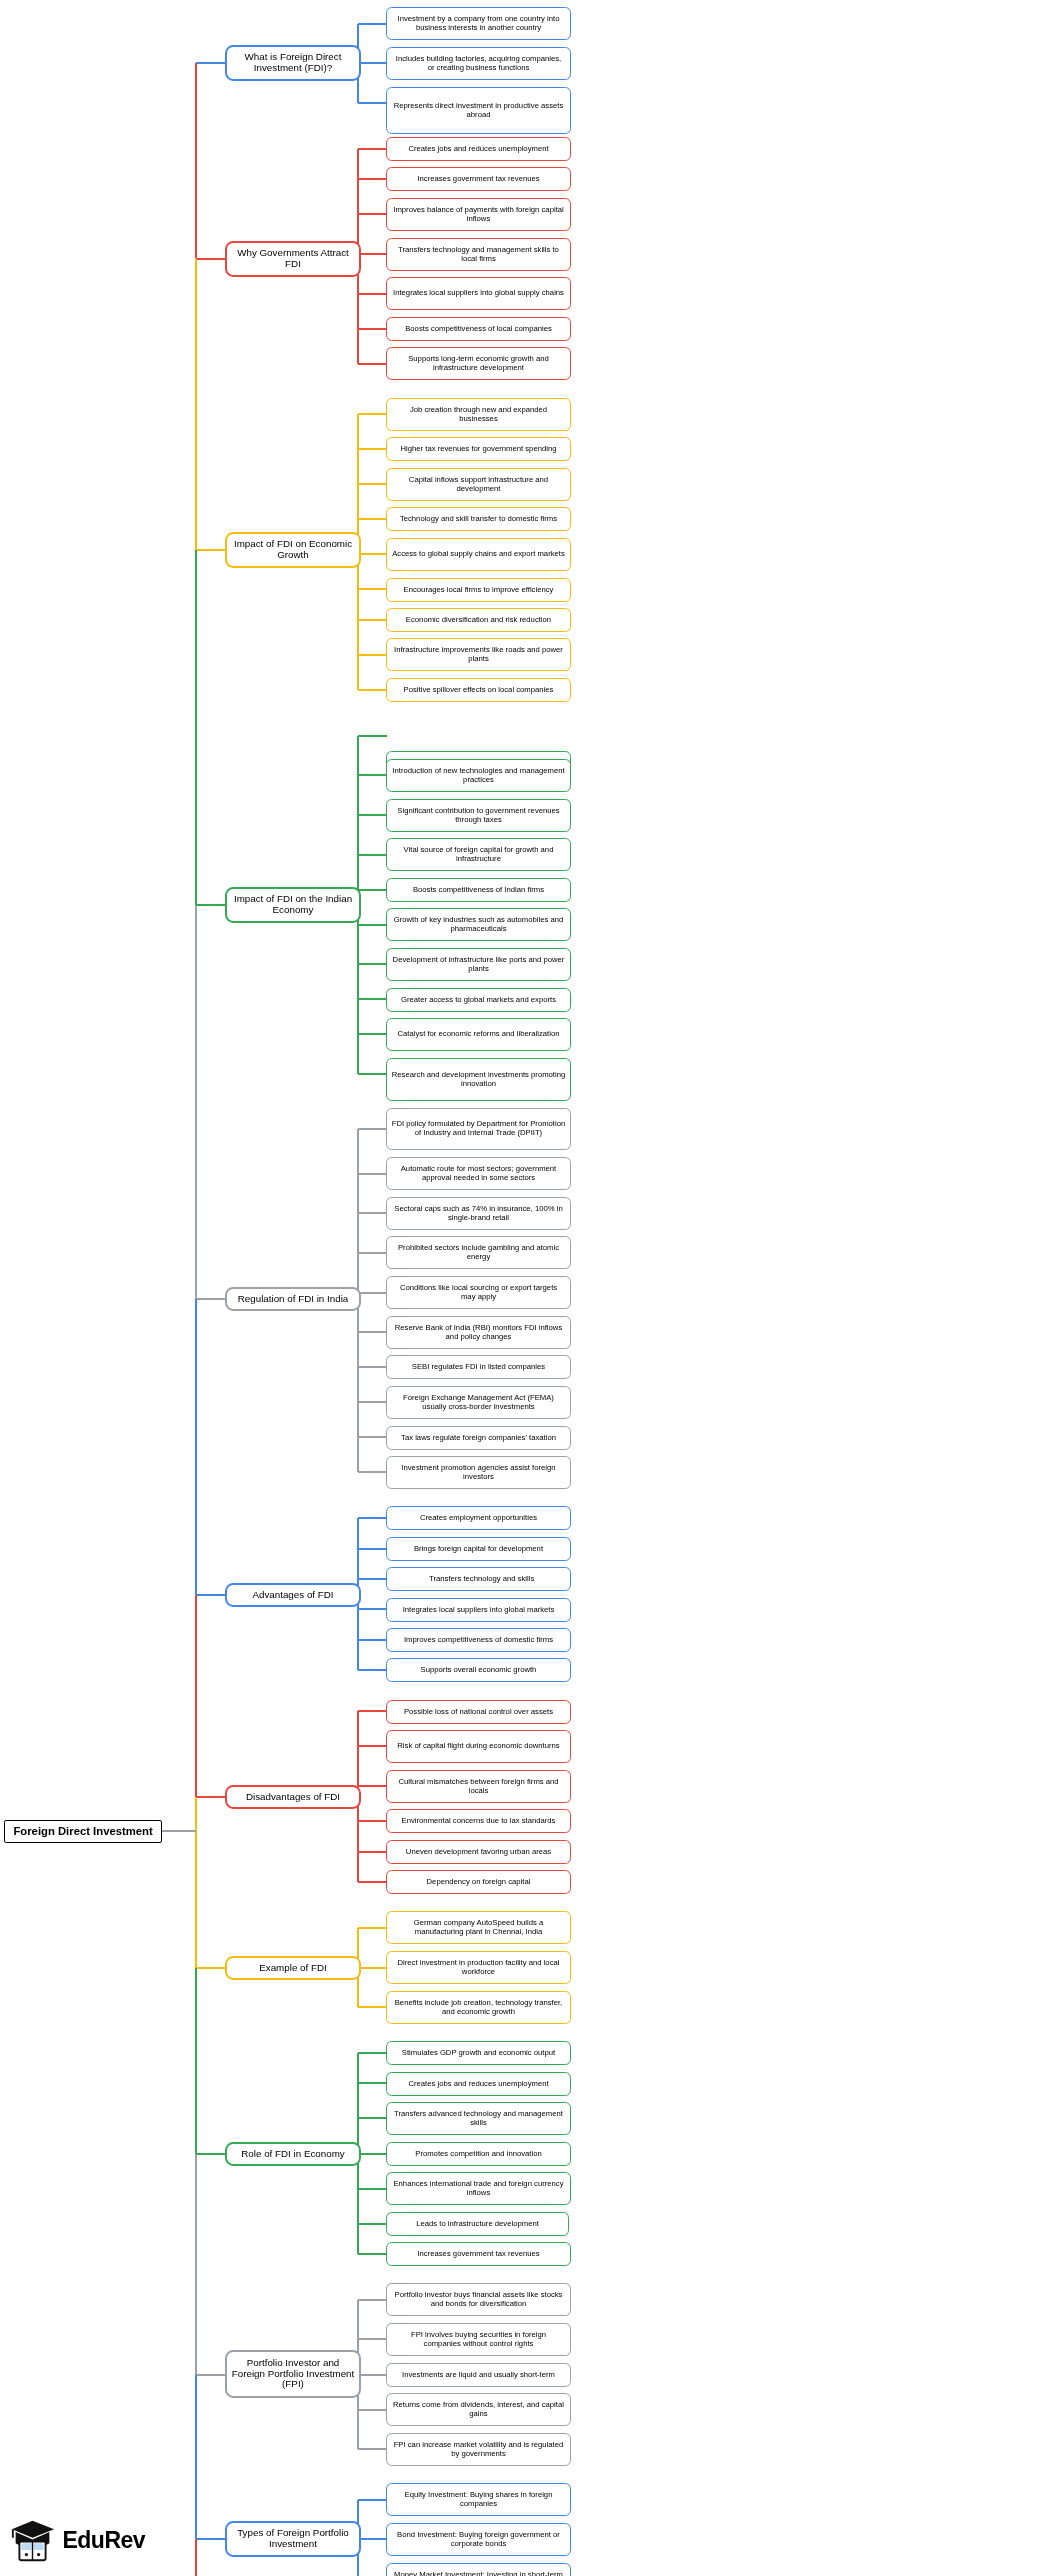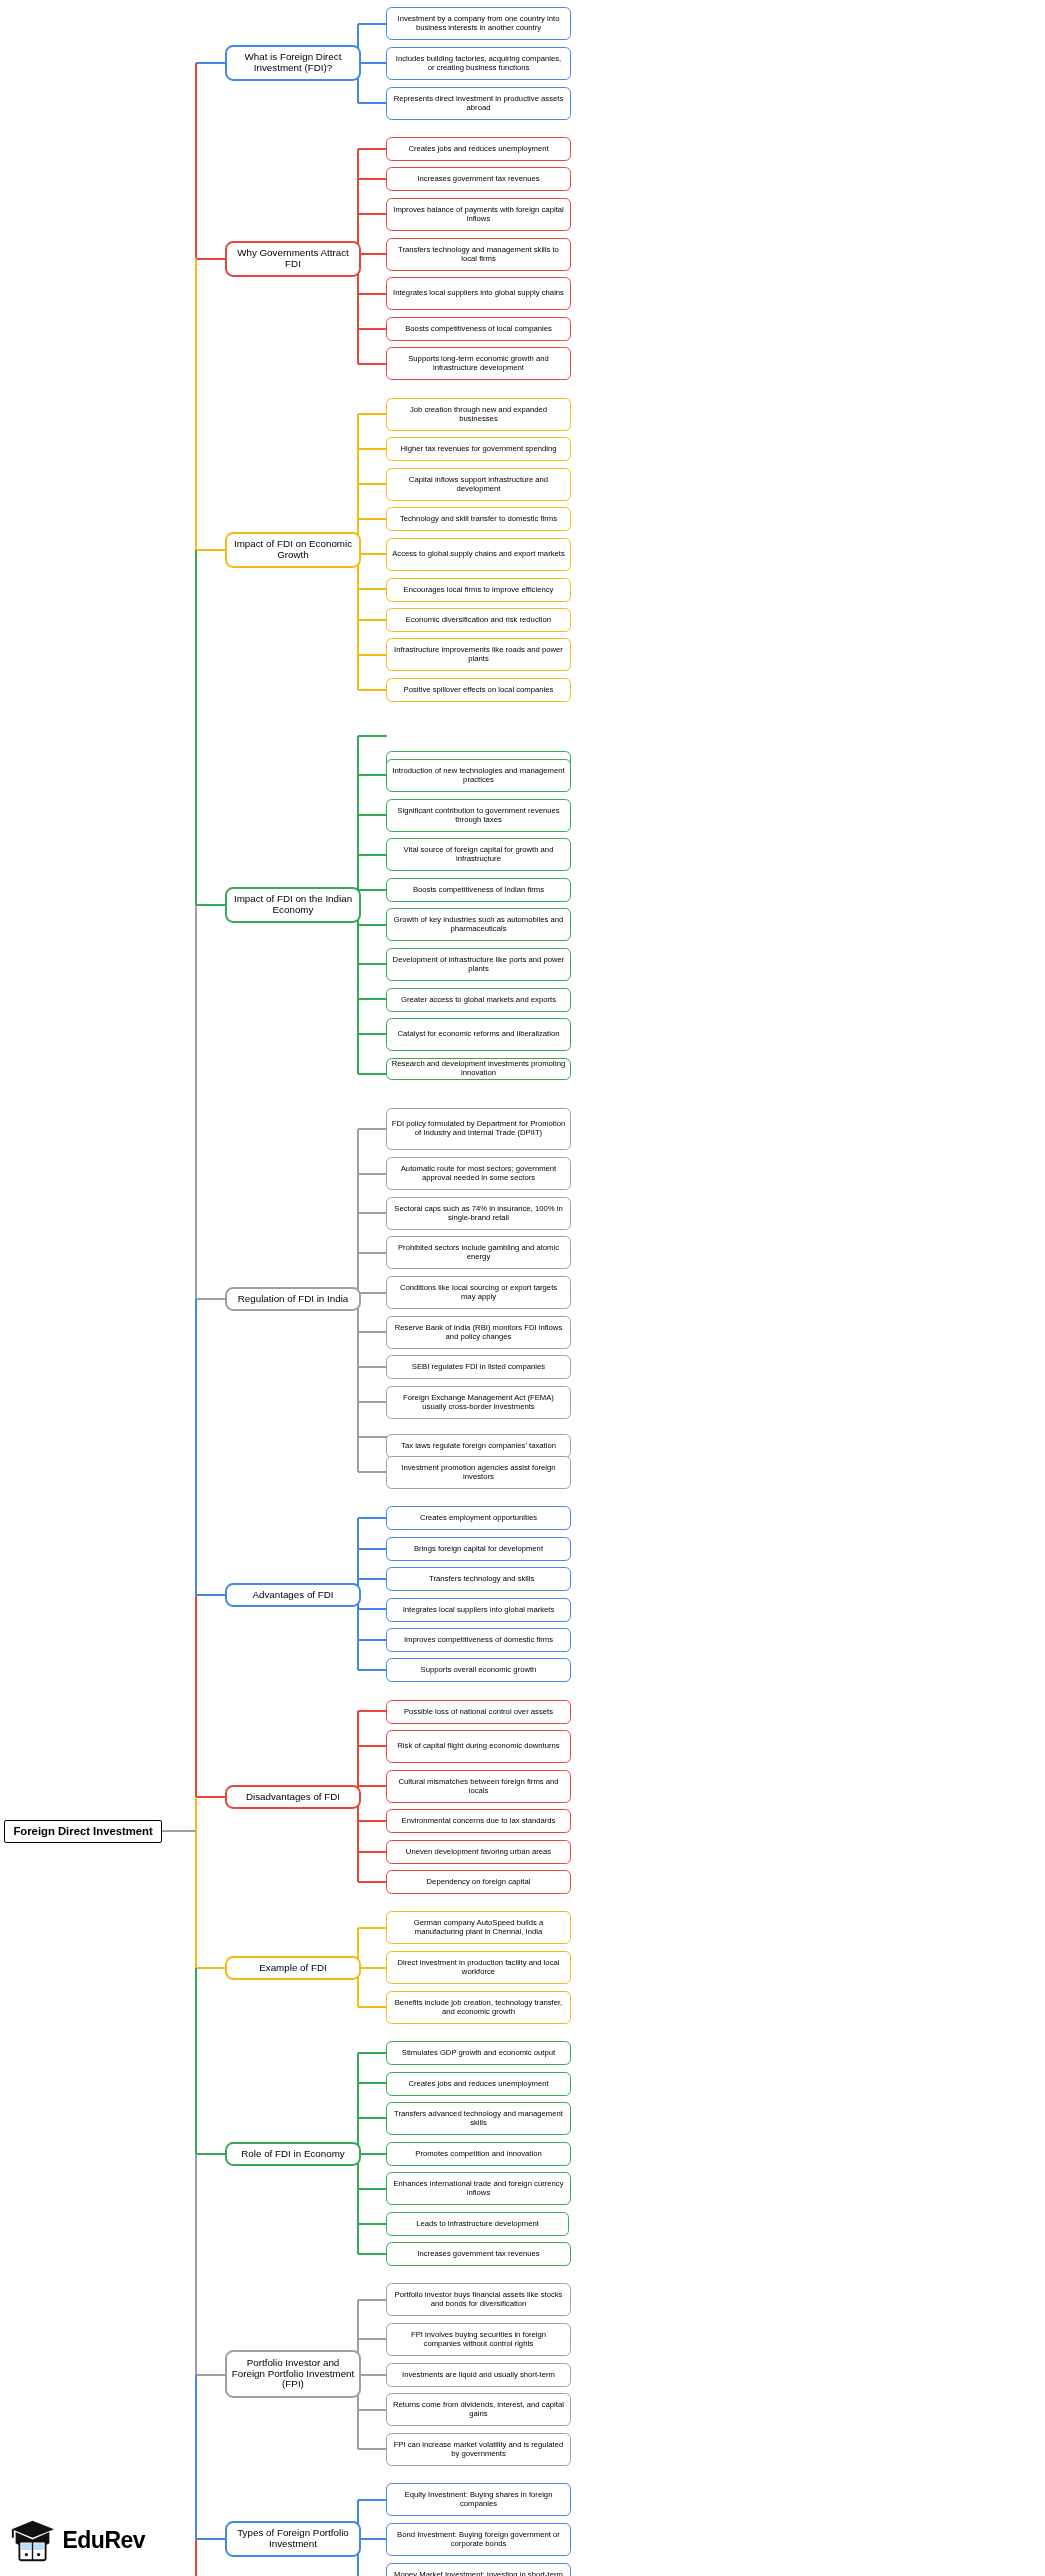--- a/index.html
+++ b/index.html
@@ -93,21 +93,21 @@
 
 <div id="canvas">
     <div class="node lvl1 c-blue" style="left: 225px; top: 45px; width: 136px; height: 36px;">What is Foreign Direct Investment (FDI)?</div>
     <div class="conn h b-blue" style="left: 361px; top: 62px;"></div>
     <div class="conn v b-blue" style="left: 357px; top: 24px; height: 79px;"></div>
     <div class="conn h b-blue" style="left: 358px; top: 23px; width: 29px;"></div>
     <div class="node leaf c-blue" style="left: 386px; top: 7.2px; width: 185px; height: 33px;">Investment by a company from one country into business interests in another country</div>
     <div class="conn h b-blue" style="left: 358px; top: 62px; width: 29px;"></div>
     <div class="node leaf c-blue" style="left: 386px; top: 47px; width: 185px; height: 33px;">Includes building factories, acquiring companies, or creating business functions</div>
     <div class="conn h b-blue" style="left: 358px; top: 102px; width: 29px;"></div>
-    <div class="node leaf c-blue" style="left: 386px; top: 87px; width: 185px; height: 33px;">Represents direct investment in productive assets abroad</div>
+    <div class="node leaf c-blue" style="left: 386px; top: 87px; width: 185px; height: 47px;">Represents direct investment in productive assets abroad</div>
     <div class="node lvl1 c-red" style="left: 225px; top: 241px; width: 136px; height: 36px;">Why Governments Attract FDI</div>
     <div class="conn h b-red" style="left: 361px; top: 258px;"></div>
     <div class="conn v b-red" style="left: 357px; top: 149px; height: 215px;"></div>
     <div class="conn h b-red" style="left: 358px; top: 148px; width: 29px;"></div>
     <div class="node leaf c-red" style="left: 386px; top: 137px; width: 185px; height: 24px;">Creates jobs and reduces unemployment</div>
     <div class="conn h b-red" style="left: 358px; top: 178px; width: 29px;"></div>
     <div class="node leaf c-red" style="left: 386px; top: 167px; width: 185px; height: 24px;">Increases government tax revenues</div>
     <div class="conn h b-red" style="left: 358px; top: 213px; width: 29px;"></div>
     <div class="node leaf c-red" style="left: 386px; top: 198px; width: 185px; height: 33px;">Improves balance of payments with foreign capital inflows</div>
     <div class="conn h b-red" style="left: 358px; top: 253px; width: 29px;"></div>
@@ -154,42 +154,42 @@
     <div class="node leaf c-green" style="left: 386px; top: 878px; width: 185px; height: 24px;">Boosts competitiveness of Indian firms</div>
     <div class="conn h b-green" style="left: 358px; top: 924px; width: 29px;"></div>
     <div class="node leaf c-green" style="left: 386px; top: 908px; width: 185px; height: 33px;">Growth of key industries such as automobiles and pharmaceuticals</div>
     <div class="conn h b-green" style="left: 358px; top: 963px; width: 29px;"></div>
     <div class="node leaf c-green" style="left: 386px; top: 948px; width: 185px; height: 33px;">Development of infrastructure like ports and power plants</div>
     <div class="conn h b-green" style="left: 358px; top: 998px; width: 29px;"></div>
     <div class="node leaf c-green" style="left: 386px; top: 988px; width: 185px; height: 24px;">Greater access to global markets and exports</div>
     <div class="conn h b-green" style="left: 358px; top: 1033px; width: 29px;"></div>
     <div class="node leaf c-green" style="left: 386px; top: 1018px; width: 185px; height: 33px;">Catalyst for economic reforms and liberalization</div>
     <div class="conn h b-green" style="left: 358px; top: 1073px; width: 29px;"></div>
-    <div class="node leaf c-green" style="left: 386px; top: 1058px; width: 185px; height: 22px; text-align: center;">Research and development investments promoting innovation</div>
+    <div class="node leaf c-green" style="left: 386px; top: 1058px; width: 185px; height: 43px; text-align: center;">Research and development investments promoting innovation</div>
     <div class="node lvl1 c-gray" style="left: 225px; top: 1287px; width: 136px; height: 24px;">Regulation of FDI in India</div>
     <div class="conn h b-gray" style="left: 361px; top: 1298px;"></div>
     <div class="conn v b-gray" style="left: 357px; top: 1129px; height: 343px;"></div>
     <div class="conn h b-gray" style="left: 358px; top: 1128px; width: 29px;"></div>
     <div class="node leaf c-gray" style="left: 386px; top: 1108px; width: 185px; height: 42px;">FDI policy formulated by Department for Promotion of Industry and Internal Trade (DPIIT)</div>
     <div class="conn h b-gray" style="left: 358px; top: 1173px; width: 29px;"></div>
     <div class="node leaf c-gray" style="left: 386px; top: 1157px; width: 185px; height: 33px;">Automatic route for most sectors; government approval needed in some sectors</div>
     <div class="conn h b-gray" style="left: 358px; top: 1212px; width: 29px;"></div>
     <div class="node leaf c-gray" style="left: 386px; top: 1197px; width: 185px; height: 33px;">Sectoral caps such as 74% in insurance, 100% in single-brand retail</div>
     <div class="conn h b-gray" style="left: 358px; top: 1252px; width: 29px;"></div>
     <div class="node leaf c-gray" style="left: 386px; top: 1236px; width: 185px; height: 33px;">Prohibited sectors include gambling and atomic energy</div>
     <div class="conn h b-gray" style="left: 358px; top: 1292px; width: 29px;"></div>
     <div class="node leaf c-gray" style="left: 386px; top: 1276px; width: 185px; height: 33px;">Conditions like local sourcing or export targets may apply</div>
     <div class="conn h b-gray" style="left: 358px; top: 1331px; width: 29px;"></div>
     <div class="node leaf c-gray" style="left: 386px; top: 1316px; width: 185px; height: 33px;">Reserve Bank of India (RBI) monitors FDI inflows and policy changes</div>
     <div class="conn h b-gray" style="left: 358px; top: 1366px; width: 29px;"></div>
     <div class="node leaf c-gray" style="left: 386px; top: 1355px; width: 185px; height: 24px;">SEBI regulates FDI in listed companies</div>
     <div class="conn h b-gray" style="left: 358px; top: 1401px; width: 29px;"></div>
     <div class="node leaf c-gray" style="left: 386px; top: 1386px; width: 185px; height: 33px;">Foreign Exchange Management Act (FEMA) usually cross-border investments</div>
     <div class="conn h b-gray" style="left: 358px; top: 1436px; width: 29px;"></div>
-    <div class="node leaf c-gray" style="left: 386px; top: 1426px; width: 185px; height: 24px; margin-top: 8px;">Tax laws regulate foreign companies' taxation</div>
+    <div class="node leaf c-gray" style="left: 386px; top: 1426px; width: 185px; height: 24px;">Tax laws regulate foreign companies' taxation</div>
     <div class="conn h b-gray" style="left: 358px; top: 1471px; width: 29px;"></div>
     <div class="node leaf c-gray" style="left: 386px; top: 1456px; width: 185px; height: 33px;">Investment promotion agencies assist foreign investors</div>
     <div class="node lvl1 c-blue" style="left: 225px; top: 1583px; width: 136px; height: 24px;">Advantages of FDI</div>
     <div class="conn h b-blue" style="left: 361px; top: 1594px;"></div>
     <div class="conn v b-blue" style="left: 357px; top: 1518px; height: 152px;"></div>
     <div class="conn h b-blue" style="left: 358px; top: 1517px; width: 29px;"></div>
     <div class="node leaf c-blue" style="left: 386px; top: 1506px; width: 185px; height: 24px;">Creates employment opportunities</div>
     <div class="conn h b-blue" style="left: 358px; top: 1548px; width: 29px;"></div>
     <div class="node leaf c-blue" style="left: 386px; top: 1537px; width: 185px; height: 24px;">Brings foreign capital for development</div>
     <div class="conn h b-blue" style="left: 358px; top: 1578px; width: 29px;"></div>

